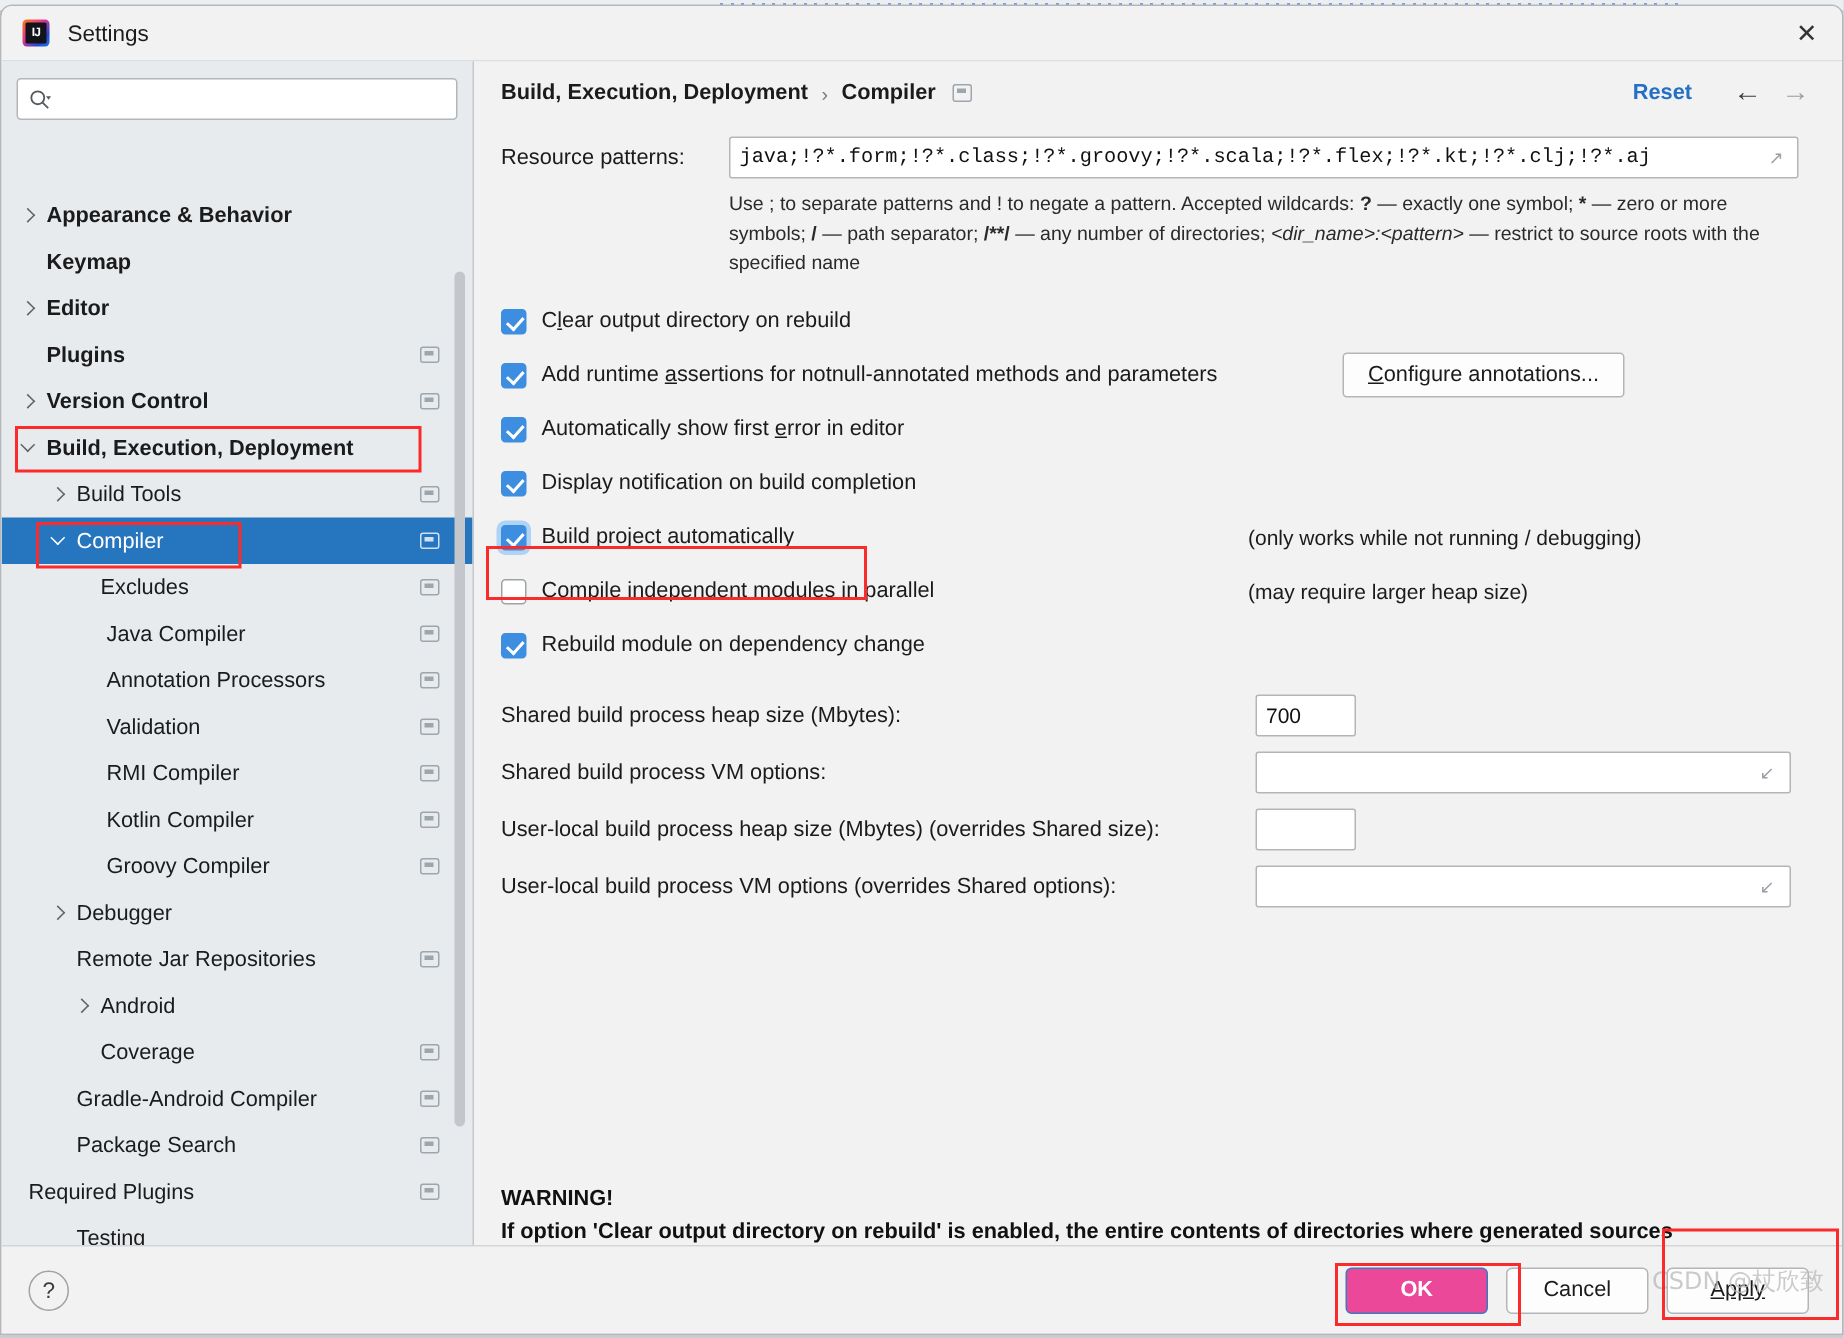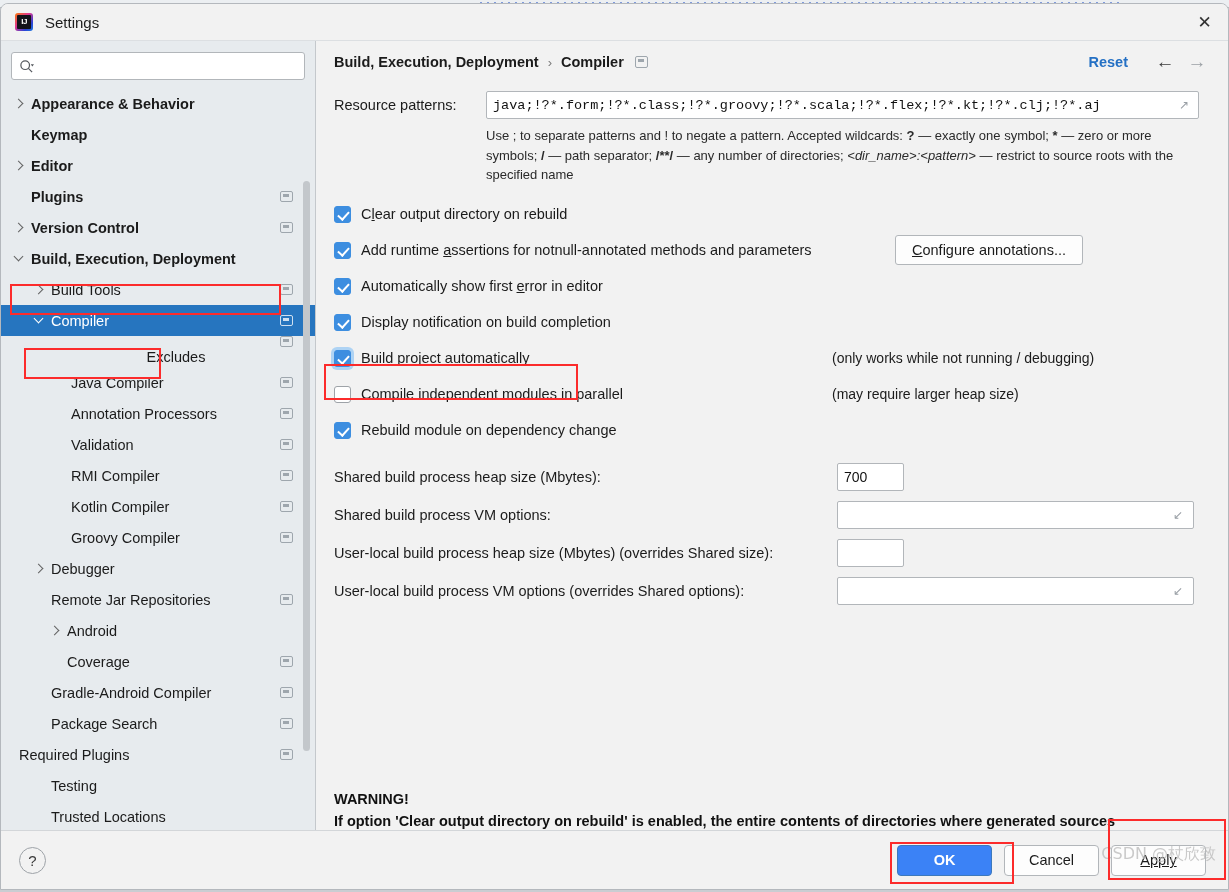--- a/index.html
+++ b/index.html
@@ -230,21 +230,21 @@
   }
   #footer-buttons {
     margin-left: auto; display: flex; align-items: center; gap: 12px; margin-right: 22px;
   }
   .fbtn {
     height: 31px; min-width: 95px; border-radius: 4px; font-size: 14.5px;
     border: 1px solid #b2b6ba; background: #fdfdfd; color: #1b1b1b;
     display: flex; align-items: center; justify-content: center;
     font-family: "Liberation Sans", sans-serif; cursor: pointer;
   }
-  .fbtn.primary { background: #3b82f6; border-color: #3d79bc; color: #fff; font-weight: bold; text-align: center; }
+  .fbtn.primary { background: #ec4899; border-color: #3d79bc; color: #fff; font-weight: bold; text-align: center; }
   .fbtn u { text-decoration: underline; }
 
   #watermark {
     position: absolute; right: 12px; bottom: 24px;
     font-size: 16px; color: #b9b9b9; opacity: .75;
     font-family: "DejaVu Sans", sans-serif; pointer-events: none; white-space: nowrap;
   }
 </style>
 </head>
 <body>
@@ -269,21 +269,21 @@
           <svg width="15" height="15" viewBox="0 0 16 16">
             <circle cx="6.6" cy="6.6" r="4.6" fill="none" stroke="#55595e" stroke-width="1.3"></circle>
             <line x1="10" y1="10" x2="14" y2="14" stroke="#55595e" stroke-width="1.3"></line>
             <polygon points="12.5,5.5 16,5.5 14.25,8" fill="#55595e"></polygon>
           </svg>
           <input id="search-input" type="text" placeholder="" style="">
         </div>
       </div>
 
       <div id="tree">
-          <div class="tree-row bold" style="padding-left: 12px;">
+          <div class="tree-row bold" style="padding-left: 12px; margin-top: 40px;">
             <span class="arrow right"></span>
             <span>Appearance &amp; Behavior</span>
           </div>
           <div class="tree-row bold" style="padding-left: 12px;">
             <span class="arrow "></span>
             <span>Keymap</span>
           </div>
           <div class="tree-row bold" style="padding-left: 12px;">
             <span class="arrow right"></span>
             <span>Editor</span>
@@ -305,21 +305,21 @@
           <div class="tree-row" style="padding-left: 32px;">
             <span class="arrow right"></span>
             <span>Build Tools</span>
             <span class="badge"></span>
           </div>
           <div class="tree-row selected" style="padding-left: 32px;">
             <span class="arrow down"></span>
             <span>Compiler</span>
             <span class="badge"></span>
           </div>
-          <div class="tree-row" style="padding-left: 48px; flex-direction: column;">
+          <div class="tree-row" style="padding-left: 48px;">
             <span class="arrow "></span>
             <span>Excludes</span>
             <span class="badge"></span>
           </div>
           <div class="tree-row" style="padding-left: 52px;">
             <span class="arrow "></span>
             <span>Java Compiler</span>
             <span class="badge"></span>
           </div>
           <div class="tree-row" style="padding-left: 52px;">

